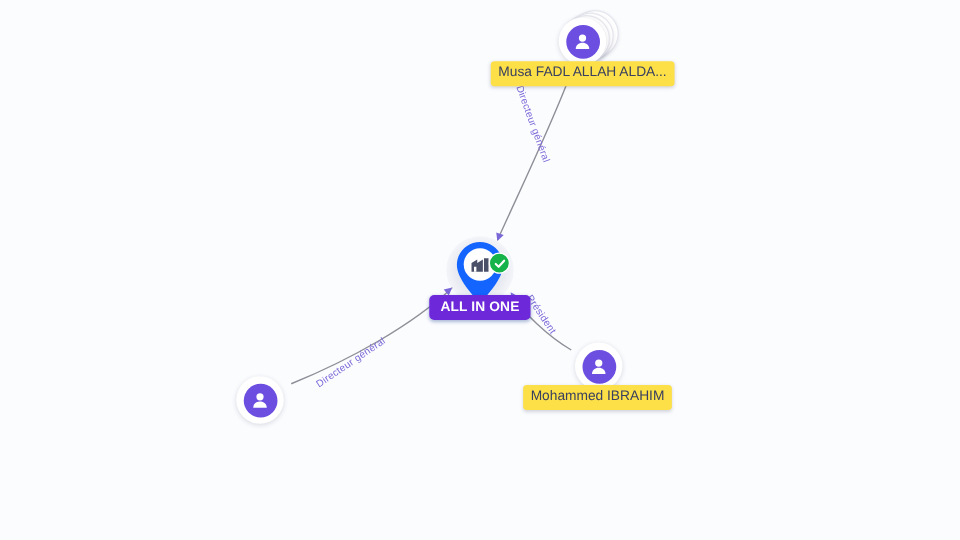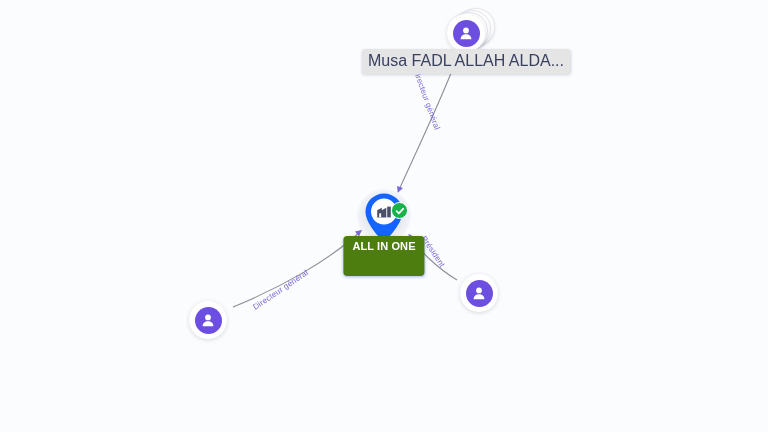--- a/index.html
+++ b/index.html
@@ -81,23 +81,23 @@
     box-sizing: border-box;
   }
   .stack-ghost.g1 { left: -9px;  top: -25px; }
   .stack-ghost.g2 { left: -13px; top: -23px; }
   .stack-ghost.g3 { left: -16px; top: -21px; }
 
   .node-label {
     position: absolute;
     transform: translateX(-50%);
     white-space: nowrap;
-    background: #e5e5e5;
+    background: #fde047;
     color: #3a4060;
-    font-size: 16px;
+    font-size: 11px;
     line-height: 1;
     padding: 4px 6px 5px 6px;
     border-radius: 3px;
     box-shadow: 0 1px 3px rgba(30, 35, 70, 0.18);
   }
 
   
   .company-halo {
     position: absolute;
     left: -27px;
@@ -128,27 +128,27 @@
     display: flex;
     align-items: center;
     justify-content: center;
   }
   .company-check svg { display: block; }
 
   .company-label {
     position: absolute;
     transform: translateX(-50%);
     white-space: nowrap;
-    background: #4d7c0f;
+    background: #6d28d9;
     color: #ffffff;
     font-size: 11px;
     font-weight: bold;
     line-height: 1;
     letter-spacing: 0.1px;
-    padding: 5px 9px 24px 9px;
+    padding: 5px 9px 4px 9px;
     border-radius: 4px;
     box-shadow: 0 1px 3px rgba(20, 60, 140, 0.35);
   }
 </style>
 </head>
 <body>
 
 <div id="graph-canvas">
 
   <svg id="edge-layer" viewBox="0 0 768 432" width="768" height="432">
@@ -201,20 +201,21 @@
   <div class="node" style="left:479px; top:293px;">
     <div class="person-badge">
       <div class="person-disc">
         <svg width="16" height="16" viewBox="0 0 16 16" aria-hidden="true">
           <circle cx="8" cy="5.4" r="2.9" fill="#ffffff"></circle>
           <path d="M2.6 14.2c0-3.1 2.4-5 5.4-5s5.4 1.9 5.4 5z" fill="#ffffff"></path>
         </svg>
       </div>
     </div>
   </div>
+  <div class="node-label" style="left:478px; top:308px;">Mohammed IBRAHIM</div>
 
   <div class="node" style="left:384px; top:216px;">
     <div class="company-halo"></div>
     <div class="pin">
       <svg width="42" height="52" viewBox="0 0 42 52" aria-hidden="true">
         <path d="M21 1.5c-10.2 0-18.5 8.2-18.5 18.4 0 10.9 13.2 24.6 17.3 29.5.6.8 1.8.8 2.4 0 4.1-4.9 17.3-18.6 17.3-29.5C39.5 9.7 31.2 1.5 21 1.5z" fill="#1464ff"></path>
         <circle cx="21" cy="19.6" r="13" fill="#ffffff"></circle>
         <g fill="#4a5068">
           <path d="M14.2 25.4v-7.1l4.6-2.6v2.6l4.5-2.6v9.7z"></path>
           <rect x="24.2" y="14.6" width="3.6" height="10.8"></rect>

